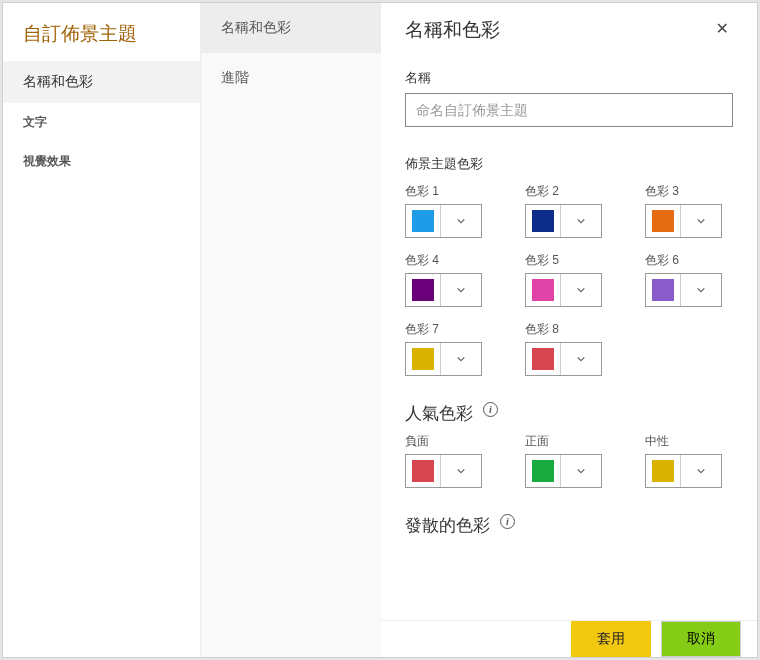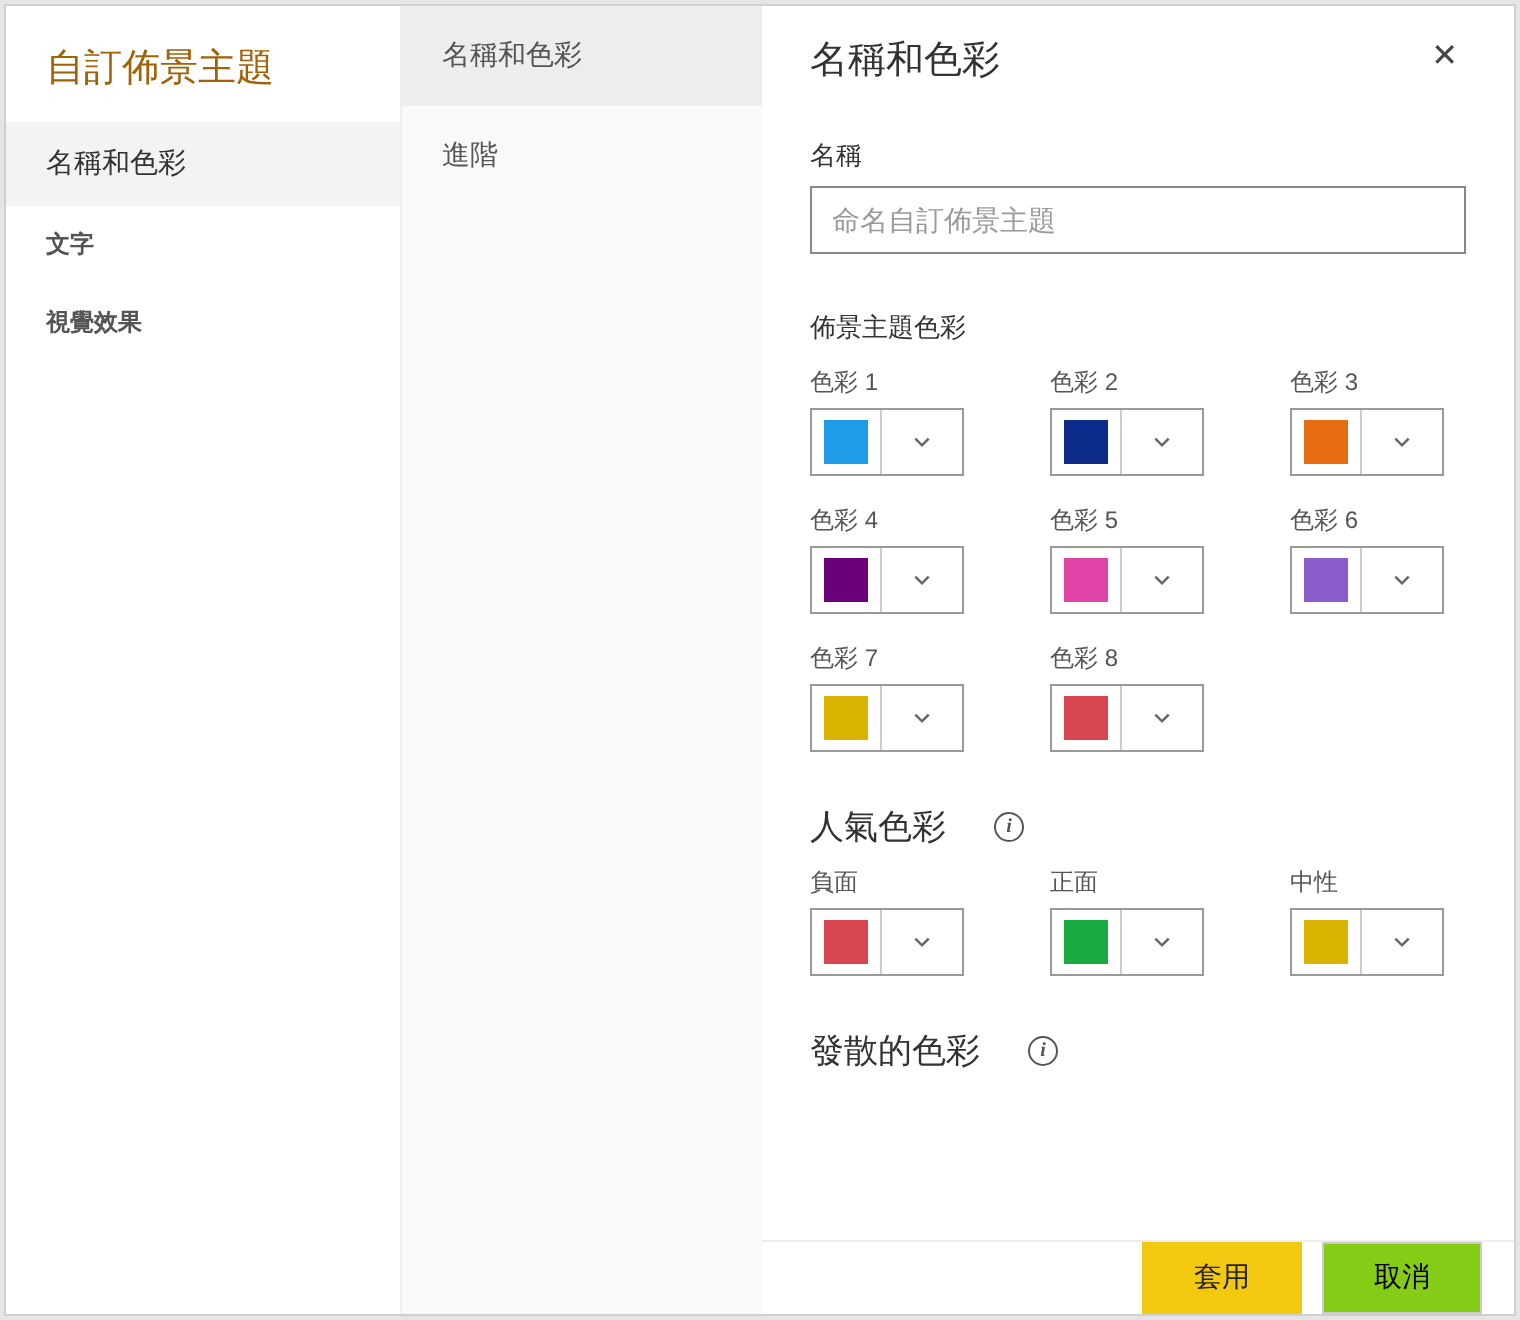--- a/index.html
+++ b/index.html
@@ -104,22 +104,22 @@
       color: #333;
       margin-top: 28px;
       margin-bottom: 10px;
     }
     .subsection-title {
       font-size: 17px;
       color: #333;
       margin-top: 26px;
       margin-bottom: 8px;
       display: flex;
-      align-items: center;
-      gap: 24px;
+      align-items: flex-start;
+      gap: 10px;
     }
     .info-icon {
       display: inline-flex;
       align-items: center;
       justify-content: center;
       width: 15px;
       height: 15px;
       border: 1.2px solid #555;
       border-radius: 50%;
       font-size: 10px;

